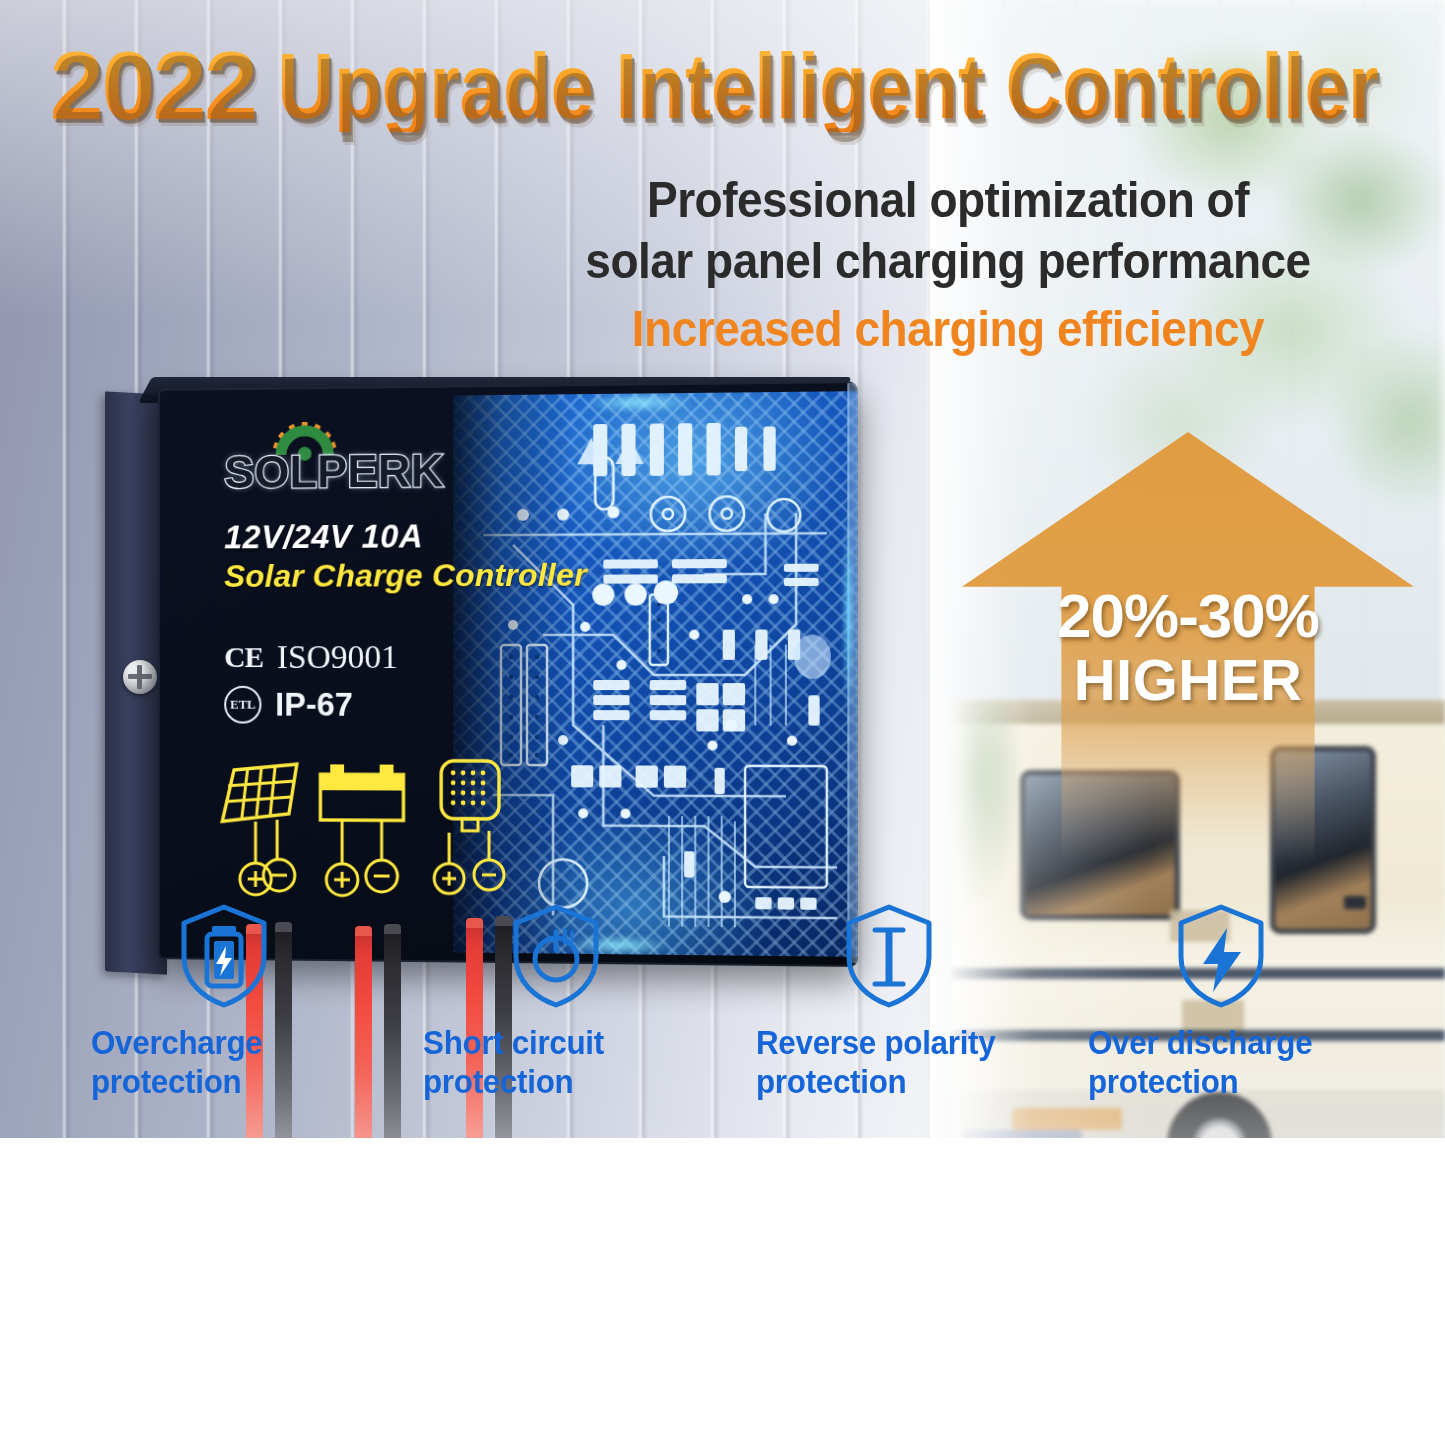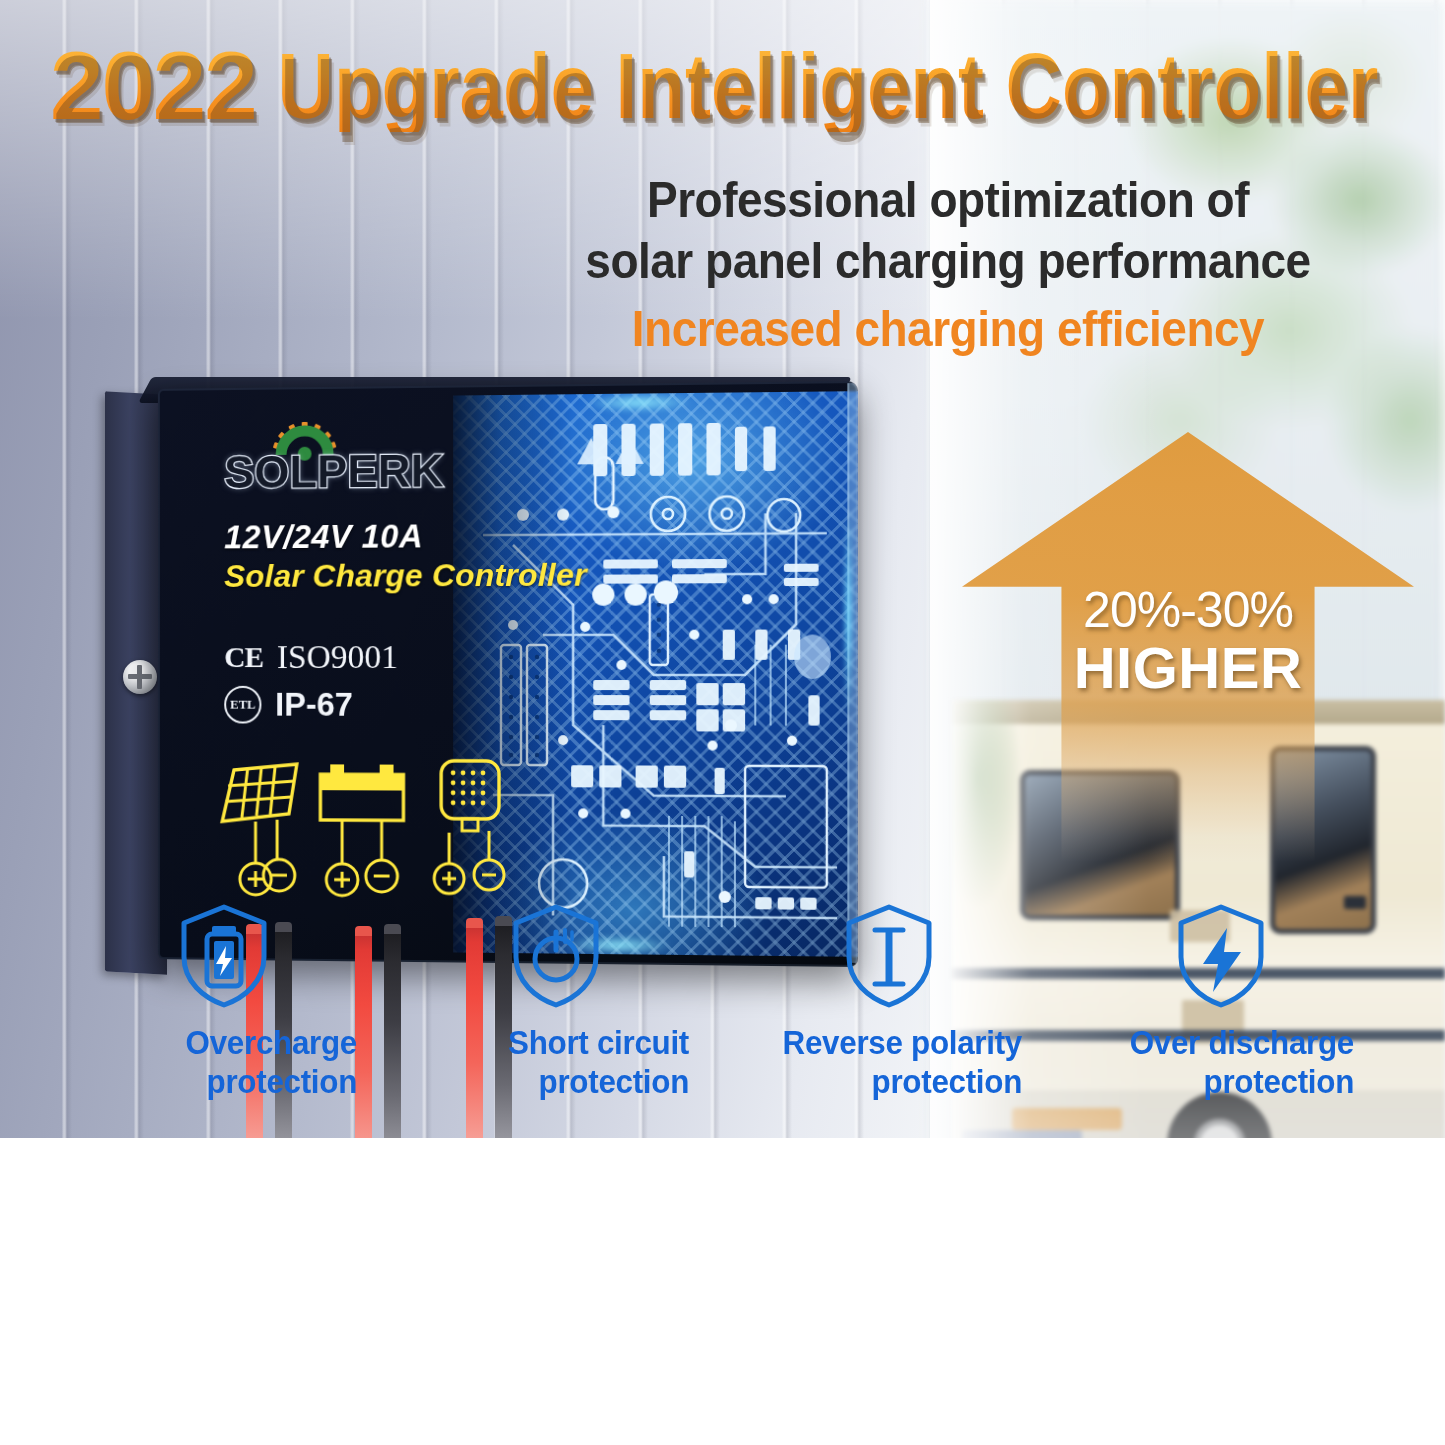--- a/index.html
+++ b/index.html
@@ -130,21 +130,21 @@
       rgba(221,158,74,.78) 62%,
       rgba(220,170,105,.42) 80%,
       rgba(225,190,150,.10) 94%,
       rgba(255,255,255,0) 100%);
     clip-path:polygon(50% 0%, 100% 36%, 78% 36%, 78% 100%, 22% 100%, 22% 36%, 0% 36%);
   }
   .arrow-text{
     position:absolute;left:0;right:0;top:152px;text-align:center;color:#fff;
     text-shadow:2px 3px 4px rgba(90,60,20,.55);
   }
-  .arrow-pct{font-size:50px;font-weight:normal;line-height:1.04;letter-spacing:-1px;}
+  .arrow-pct{font-size:62px;font-weight:bold;line-height:1.04;letter-spacing:-1px;}
   .arrow-word{font-size:58px;font-weight:bold;line-height:1.1;letter-spacing:.5px;}
 
   
   .device{
     position:absolute;left:105px;top:385px;width:800px;height:600px;
   }
   
   .dev-flange{
     position:absolute;left:0;top:8px;width:62px;height:580px;
     background:linear-gradient(90deg,#2c3148 0%, #3a4160 40%, #262b40 100%);
@@ -260,21 +260,21 @@
   .wire-blk{background:linear-gradient(180deg,#1b1b1f 0%,#2b2b30 10%,#3d3d44 28%,#6a6a72 50%,#a0a0a8 70%,#d6d6da 86%,rgba(255,255,255,0) 100%);}
   .wire-tipr{position:absolute;width:17px;height:10px;background:#e8564c;border-radius:4px 4px 0 0;}
   .wire-tipb{position:absolute;width:17px;height:10px;background:#4a4a52;border-radius:4px 4px 0 0;}
 
   
   .features{
     position:absolute;left:0;right:0;bottom:26px;height:212px;
     display:flex;justify-content:space-around;align-items:flex-start;
     padding:0 58px;
   }
-  .feat{width:280px;text-align:right;}
+  .feat{width:280px;text-align:left;}
   .feat-icon{height:112px;display:flex;align-items:center;justify-content:center;}
   .feat-label{
     margin-top:12px;font-size:33px;font-weight:bold;color:#1565d8;line-height:1.18;
     letter-spacing:-.3px;transform:scaleX(.95);
   }
 </style>
 </head>
 <body>
 
 <div id="stage">

